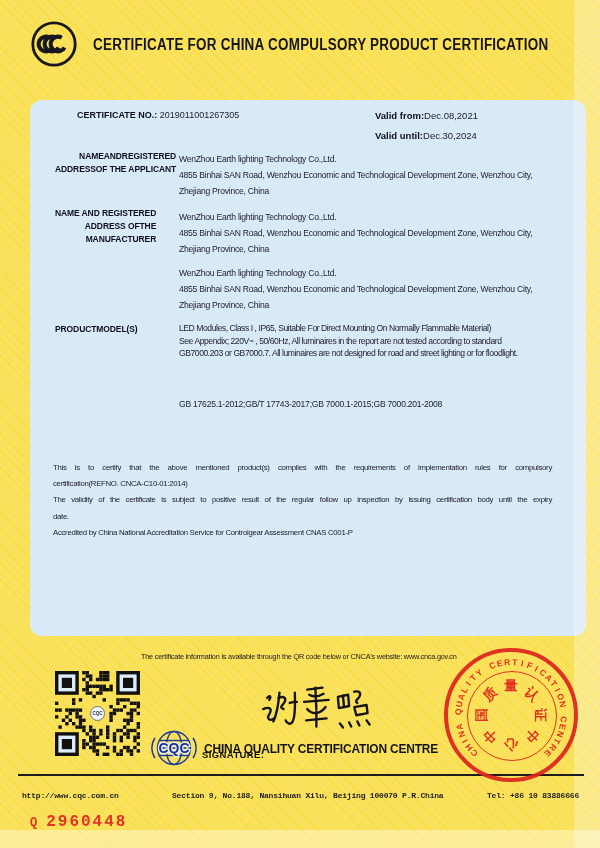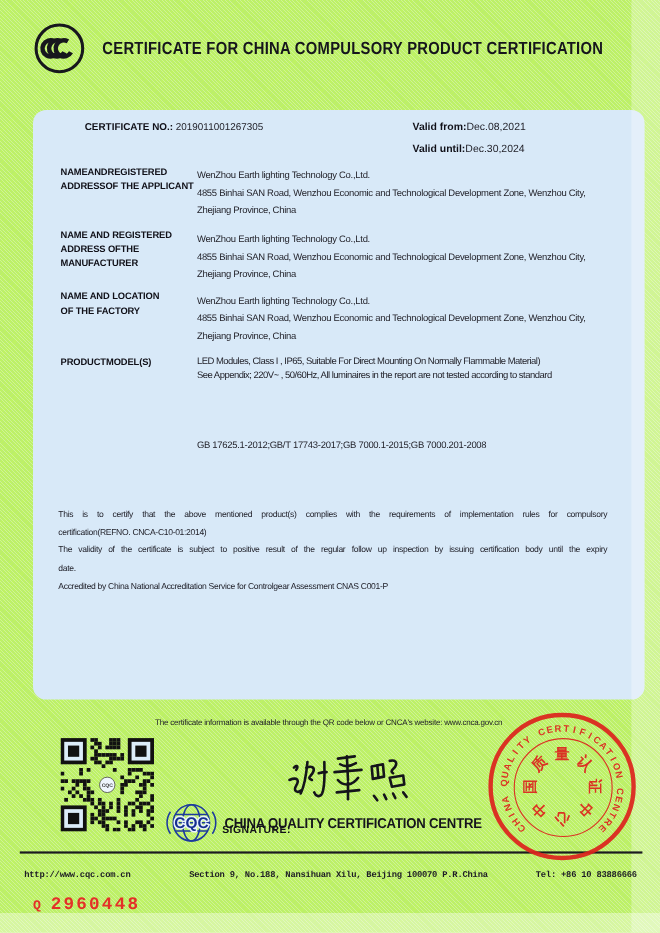--- a/index.html
+++ b/index.html
@@ -1,16 +1,16 @@
 <!DOCTYPE html>
 <html><head>
 <meta charset="utf-8">
 <style>
   html,body{margin:0;padding:0;background:#ffffff;}
-  .page{position:relative;width:600px;height:848px;background:#bef264;
+  .page{position:relative;width:600px;height:848px;background:#fde047;
         font-family:"Liberation Sans",sans-serif;color:#23232b;overflow:hidden;}
   .page::before{content:"";position:absolute;inset:0;pointer-events:none;
         background-image:
           repeating-linear-gradient(45deg, rgba(255,255,255,.28) 0 .6px, transparent .6px 2.4px),
           repeating-linear-gradient(-45deg, rgba(150,185,220,.14) 0 .6px, transparent .6px 2.4px);}
   .edge-right{position:absolute;right:0;top:0;width:26px;height:848px;background:rgba(255,255,255,.30);}
   .edge-bottom{position:absolute;left:0;top:830px;width:600px;height:18px;background:rgba(255,255,255,.38);}
   .panel{position:absolute;left:30px;top:100px;width:556px;height:536px;background:#d8e9f8;border-radius:12px;}
 
   
@@ -20,21 +20,21 @@
          transform:scaleX(.84);transform-origin:left center;}
 
   
   .certline{position:absolute;left:77px;top:110px;font-size:9px;white-space:nowrap;}
   .certline .b{font-weight:700;color:#101018;}
   .valid{position:absolute;left:375px;top:106px;font-size:9.5px;line-height:20px;white-space:nowrap;}
   .valid .b{font-weight:700;color:#101018;}
 
   
   .lbl{position:absolute;left:55px;font-weight:700;font-size:8.5px;line-height:13px;
-       color:#101018;letter-spacing:-.1px;white-space:nowrap;}
+       color:#101018;letter-spacing:-.1px;white-space:nowrap;text-align:right;}
   .cnt{position:absolute;left:179px;font-size:8.6px;line-height:16px;letter-spacing:-.25px;white-space:nowrap;}
   .cnt div{white-space:nowrap;}
   .cnt .pm1{margin-bottom:5px;}
   .cnt .tight{line-height:12.5px;letter-spacing:-.45px;}
 
   
   .statement{position:absolute;left:53px;top:460px;width:499px;font-size:7.8px;
              line-height:16.2px;letter-spacing:-.3px;color:#1d1d26;}
   .statement .just{text-align:justify;text-align-last:justify;}
 
@@ -109,36 +109,33 @@
     <div>NAME AND REGISTERED</div>
     <div>ADDRESS OFTHE</div>
     <div>MANUFACTURER</div>
   </div>
   <div class="cnt" style="top:209px">
     <div>WenZhou Earth lighting Technology Co.,Ltd.</div>
     <div>4855 Binhai SAN Road, Wenzhou Economic and Technological Development Zone, Wenzhou City,</div>
     <div>Zhejiang Province, China</div>
   </div>
 
-  <div class="lbl" style="top:263px">
-    <div>NAME AND LOCATION</div>
-    <div>OF THE FACTORY</div>
-  </div>
   <div class="cnt" style="top:265px">
     <div>WenZhou Earth lighting Technology Co.,Ltd.</div>
     <div>4855 Binhai SAN Road, Wenzhou Economic and Technological Development Zone, Wenzhou City,</div>
     <div>Zhejiang Province, China</div>
   </div>
 
   <div class="lbl" style="top:323px">
     <div>PRODUCTMODEL(S)</div>
   </div>
   <div class="cnt" style="top:322px">
     <div class="tight">LED Modules, Class I , IP65, Suitable For Direct Mounting On Normally Flammable Material)</div>
     <div class="tight">See Appendix;  220V~ ,  50/60Hz,  All luminaires in the report are not tested according to standard</div>
+    <div class="tight">GB7000.203 or GB7000.7. All luminaires are not designed for road and street lighting or for floodlight.</div>
   </div>
 
   <div class="cnt" style="top:396px">
     <div>GB 17625.1-2012;GB/T 17743-2017;GB 7000.1-2015;GB 7000.201-2008</div>
   </div>
 
   <div class="statement">
     <div class="just">This is to certify that the above mentioned product(s) complies with the requirements of implementation rules for compulsory</div>
     <div>certification(REFNO. CNCA-C10-01:2014)</div>
     <div class="just">The validity of the certificate is subject to positive result of the regular follow up inspection by issuing certification body until the expiry</div>

